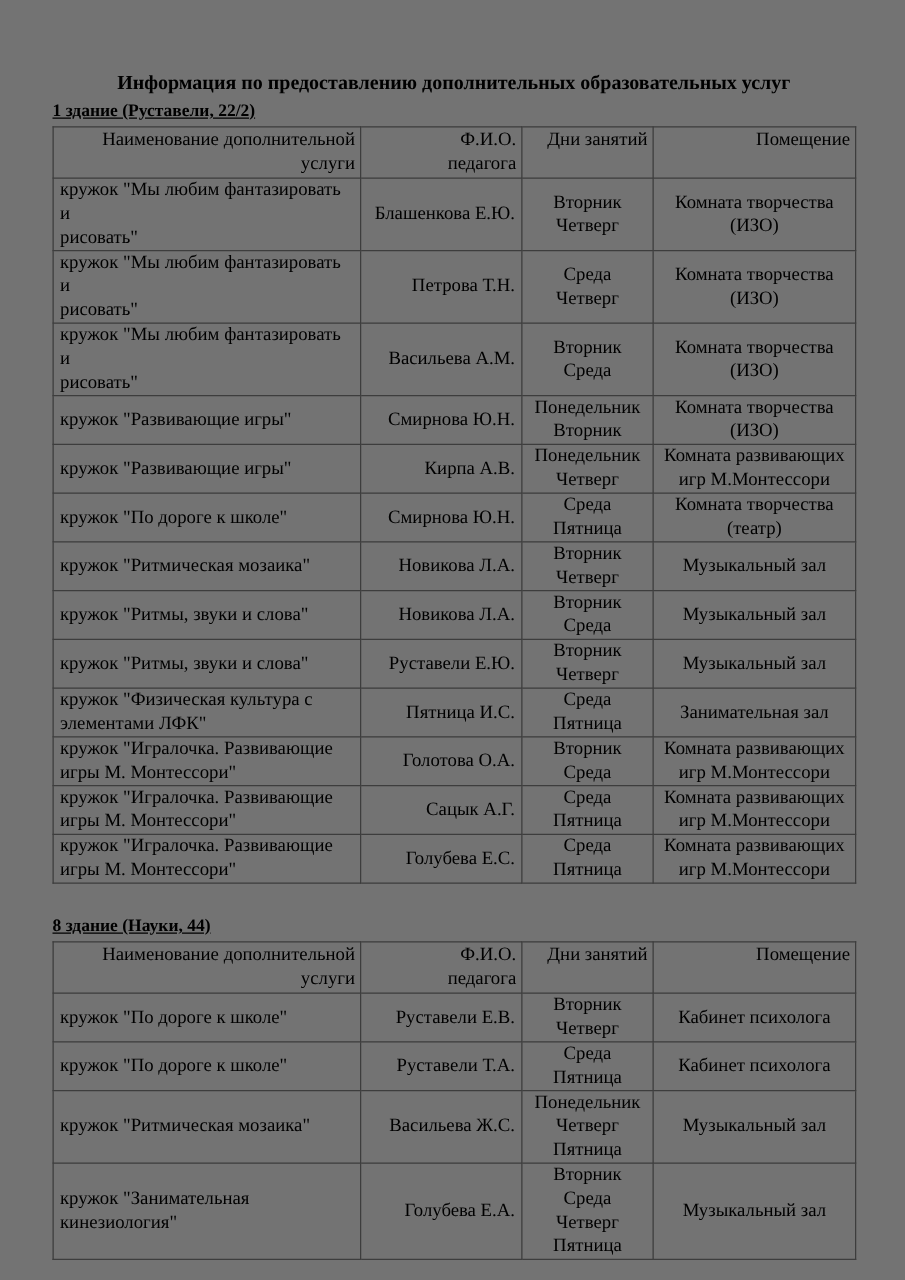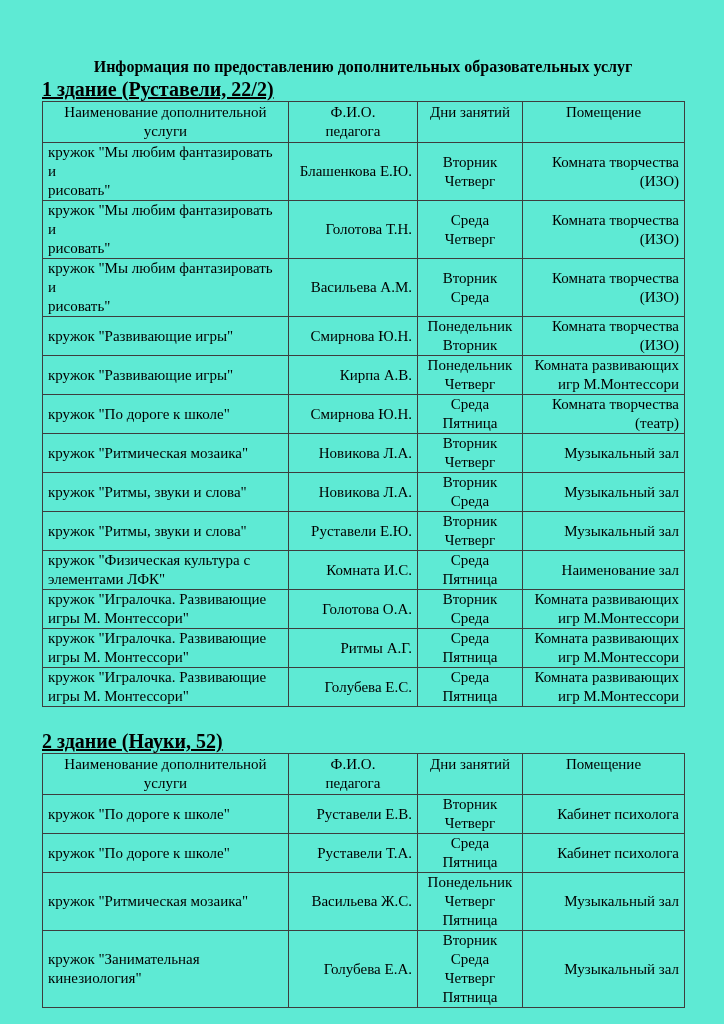--- a/index.html
+++ b/index.html
@@ -6,35 +6,35 @@
     margin: 0;
     padding: 0;
     background: #ffffff;
     color: #000000;
     font-family: "Liberation Serif", "DejaVu Serif", serif;
   }
   .page {
     position: relative;
     width: 724px;
     height: 1024px;
-    background: #5eead4;
+    background: #737373;
     box-sizing: border-box;
     padding: 56px 40px 0 42px;
     overflow: hidden;
   }
   .doc-title {
     width: 642px;
     text-align: center;
     font-weight: bold;
     font-size: 16px;
     line-height: 21px;
   }
   .section-heading {
     margin: 3px 0 1px 0;
-    font-size: 20px;
+    font-size: 14px;
     font-weight: bold;
     text-decoration: underline;
     line-height: 19px;
   }
   .section-heading.second {
     margin-top: 25px;
   }
   table.services {
     border-collapse: collapse;
     table-layout: fixed;
@@ -44,21 +44,21 @@
   table.services th,
   table.services td {
     border: 1px solid #3d3d3d;
     font-size: 15px;
     line-height: 19px;
     font-weight: normal;
     overflow: hidden;
   }
   table.services thead th {
     vertical-align: top;
-    text-align: center;
+    text-align: right;
     white-space: pre-line;
     padding: 1px 4px;
     height: 38px;
   }
   table.services td {
     vertical-align: middle;
     padding: 0 5px;
   }
   td.td-name {
     text-align: left;
@@ -67,21 +67,21 @@
   }
   td.td-teacher {
     text-align: right;
     padding-left: 9px;
   }
   td.td-days {
     text-align: center;
     white-space: pre-line;
   }
   td.td-room {
-    text-align: right;
+    text-align: center;
     white-space: pre-line;
     font-family: Liberation Serif, serif;
   }
 </style>
 </head>
 <body>
 
 <div class="page">
 
   <div class="doc-title">
@@ -113,21 +113,21 @@
 рисовать"</td>
           <td class="td-teacher">Блашенкова Е.Ю.</td>
           <td class="td-days">Вторник
 Четверг</td>
           <td class="td-room">Комната творчества
 (ИЗО)</td>
         </tr>
         <tr>
           <td class="td-name">кружок "Мы любим фантазировать и
 рисовать"</td>
-          <td class="td-teacher">Голотова Т.Н.</td>
+          <td class="td-teacher">Петрова Т.Н.</td>
           <td class="td-days">Среда
 Четверг</td>
           <td class="td-room">Комната творчества
 (ИЗО)</td>
         </tr>
         <tr>
           <td class="td-name">кружок "Мы любим фантазировать и
 рисовать"</td>
           <td class="td-teacher">Васильева А.М.</td>
           <td class="td-days">Вторник
@@ -176,56 +176,56 @@
         <tr>
           <td class="td-name">кружок "Ритмы, звуки и слова"</td>
           <td class="td-teacher">Руставели Е.Ю.</td>
           <td class="td-days">Вторник
 Четверг</td>
           <td class="td-room">Музыкальный зал</td>
         </tr>
         <tr>
           <td class="td-name">кружок "Физическая культура с
 элементами ЛФК"</td>
-          <td class="td-teacher">Комната И.С.</td>
-          <td class="td-days">Среда
-Пятница</td>
-          <td class="td-room">Наименование зал</td>
+          <td class="td-teacher">Пятница И.С.</td>
+          <td class="td-days">Среда
+Пятница</td>
+          <td class="td-room">Занимательная зал</td>
         </tr>
         <tr>
           <td class="td-name">кружок "Игралочка. Развивающие
 игры М. Монтессори"</td>
           <td class="td-teacher">Голотова О.А.</td>
           <td class="td-days">Вторник
 Среда</td>
           <td class="td-room">Комната развивающих
 игр М.Монтессори</td>
         </tr>
         <tr>
           <td class="td-name">кружок "Игралочка. Развивающие
 игры М. Монтессори"</td>
-          <td class="td-teacher">Ритмы А.Г.</td>
+          <td class="td-teacher">Сацык А.Г.</td>
           <td class="td-days">Среда
 Пятница</td>
           <td class="td-room">Комната развивающих
 игр М.Монтессори</td>
         </tr>
         <tr>
           <td class="td-name">кружок "Игралочка. Развивающие
 игры М. Монтессори"</td>
           <td class="td-teacher">Голубева Е.С.</td>
           <td class="td-days">Среда
 Пятница</td>
           <td class="td-room">Комната развивающих
 игр М.Монтессори</td>
         </tr>
       </tbody>
   </table>
 
-  <h2 class="section-heading second">2 здание (Науки, 52)</h2>
+  <h2 class="section-heading second">8 здание (Науки, 44)</h2>
 
   <table class="services">
     <colgroup>
       <col style="width:246px">
       <col style="width:129px">
       <col style="width:105px">
       <col style="width:162px">
     </colgroup>
     <thead>
       <tr>

